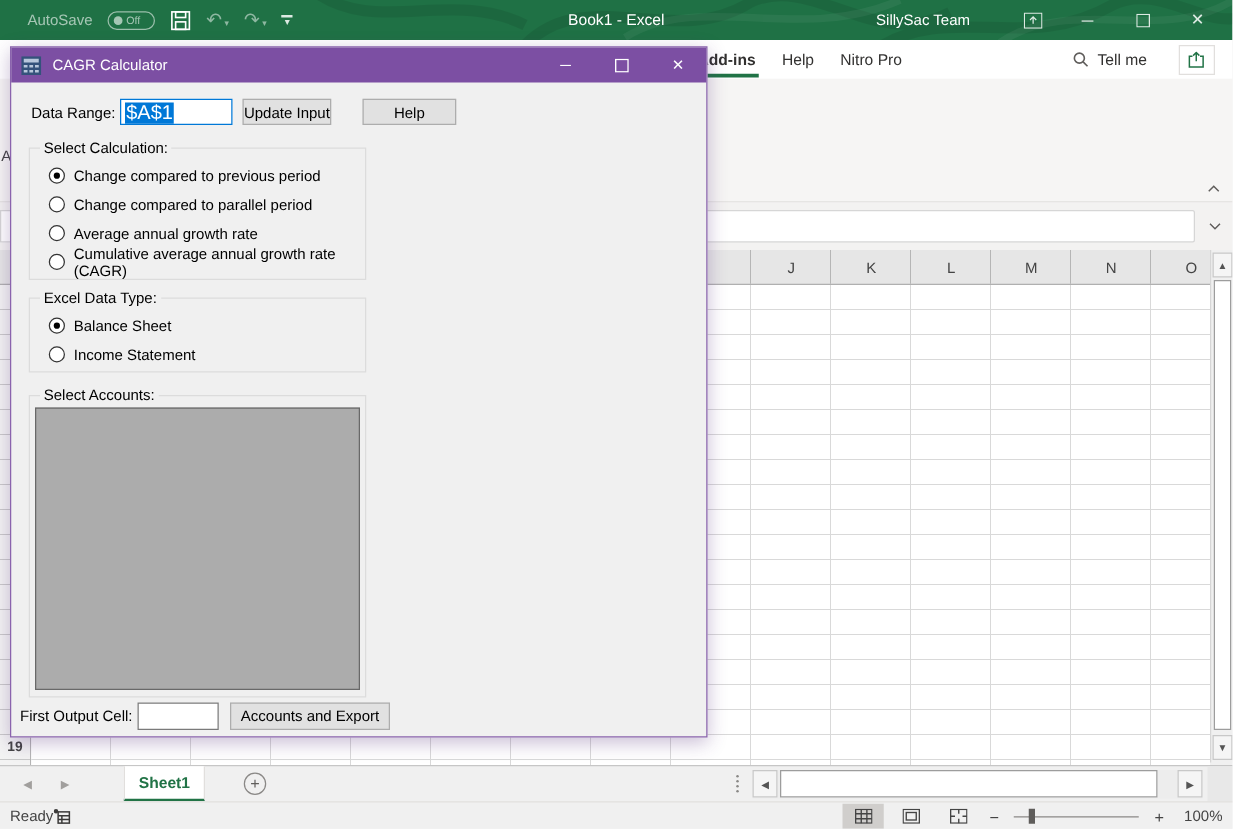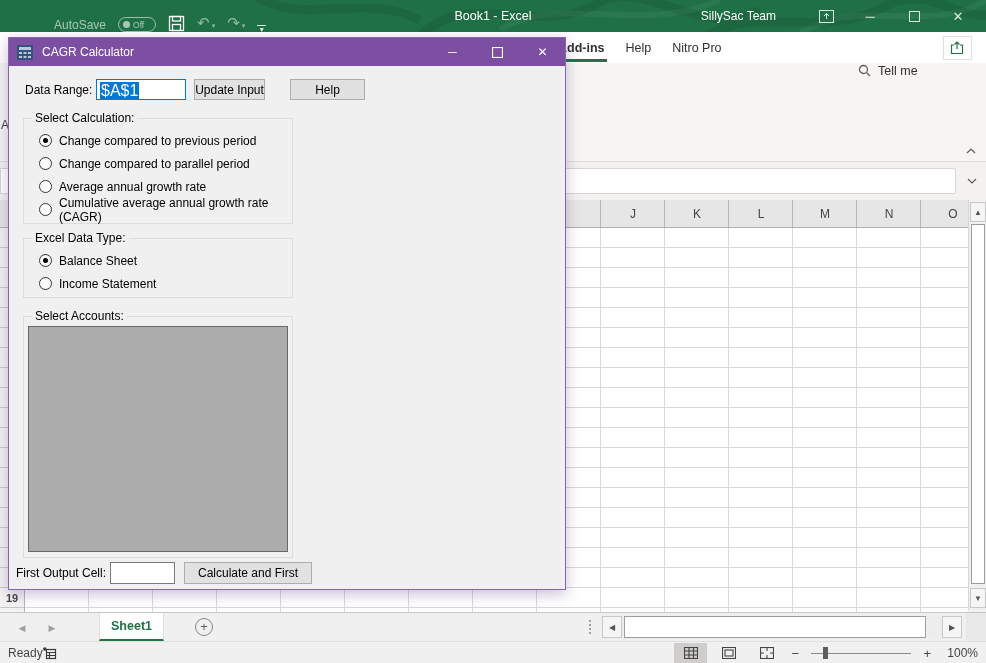--- a/index.html
+++ b/index.html
@@ -3,21 +3,21 @@
 <meta charset="utf-8">
 <style>
   * { margin:0; padding:0; box-sizing:border-box; }
   html,body { width:986px; height:663px; overflow:hidden; }
   body { font-family:"Liberation Sans","DejaVu Sans",sans-serif; background:#f0f0f0; position:relative; }
   .abs { position:absolute; }
 
   
   #titlebar { left:0; top:0; width:986px; height:32px; background:#1f7145; color:#fff; z-index:2; }
   #titlebar .pattern { left:0; top:0; }
-  .tb-left { position:absolute; left:22px; top:0; height:32px; display:flex; align-items:flex-end; gap:12px;margin-left:32px; }
+  .tb-left { position:absolute; left:22px; top:0; height:32px; display:flex; align-items:center; gap:12px; }
   .autosave-label { font-size:12px; color:rgba(255,255,255,0.6); }
   .autosave-pill { width:38px; height:15px; border:1px solid rgba(255,255,255,0.55); border-radius:8px; display:flex; align-items:center; gap:3px; padding:0 4px; }
   .autosave-dot { width:7px; height:7px; border-radius:50%; background:rgba(255,255,255,0.6); }
   .autosave-state { font-size:8.5px; color:rgba(255,255,255,0.6); }
   .qat-icon { color:rgba(255,255,255,0.9); display:flex; align-items:center; }
   .undo-redo { font-size:15px; color:rgba(255,255,255,0.5); display:flex; align-items:flex-end; }
   .mini-caret { font-size:7px; margin-left:2px; margin-bottom:2px; }
   .qat-custom { display:flex; flex-direction:column; align-items:center; line-height:4px; color:rgba(255,255,255,0.85); }
   .qat-custom .bar { width:9px; height:1.5px; background:rgba(255,255,255,0.85); margin-bottom:2px; }
   .qat-custom .chev { font-size:8px; }
@@ -25,21 +25,21 @@
   .tb-right { position:absolute; right:6px; top:0; height:32px; display:flex; align-items:center; gap:0; }
   .account-name { font-size:12px; color:#fff; margin-right:28px; }
   .winbtn { width:44px; height:32px; display:flex; align-items:center; justify-content:center; color:rgba(255,255,255,0.85); font-size:13px; }
 
   
   #tabrow { left:0; top:32px; width:986px; height:31px; background:#ffffff; z-index:1; }
   .tabs-strip { position:absolute; left:556px; top:0; height:31px; display:flex; align-items:center; }
   .ribbon-tab { font-size:12.5px; color:#323130; padding:0 2px; margin-right:17px; height:31px; display:flex; align-items:center; position:relative; white-space:nowrap; }
   .ribbon-tab.active { font-weight:bold; }
   .ribbon-tab.active::after { content:""; position:absolute; left:0; right:0; bottom:1px; height:3px; background:#217346; }
-  .tellme { position:absolute; left:858px; top:0; height:31px; display:flex; align-items:center; gap:7px; font-size:12.5px; color:#323130;margin-top:23px; }
+  .tellme { position:absolute; left:858px; top:0; height:31px; display:flex; align-items:center; gap:7px; font-size:12.5px; color:#323130; }
   .share-btn { position:absolute; left:943px; top:4px; width:29px; height:24px; background:#fff; border:1px solid #e1dfdd; display:flex; align-items:center; justify-content:center; }
 
   
   #ribbon-area { left:0; top:63px; width:986px; height:99px; background:#f6f5f4; border-bottom:1px solid #e1dfdd; }
   .ribbon-fragment { position:absolute; left:1px; top:55px; font-size:12px; color:#444; }
   .ribbon-collapse { position:absolute; left:960px; top:79px; width:22px; height:18px; display:flex; align-items:center; justify-content:center; color:#605e5c; }
 
   
   #formula-row { left:0; top:162px; width:986px; height:38px; background:#f3f2f1; }
   .name-box { position:absolute; left:0; top:6px; width:99px; height:26px; background:#fff; border:1px solid #d6d6d6; }
@@ -373,14 +373,14 @@
     </div>
   </div>
 
   <div class="groupbox" style="left:14px; top:278px; width:270px; height:242px">
     <span class="group-label">Select Accounts:</span>
   </div>
   <div class="accounts-listbox"></div>
 
   <span class="dlg-label" style="left:7px; top:528px">First Output Cell:</span>
   <div class="output-input"></div>
-  <div class="win-btn" style="left:175px; top:524px; width:128px; height:22px">Calculate and First</div>
+  <div class="win-btn" style="left:175px; top:524px; width:128px; height:22px">Accounts and Export</div>
 </div>
 
 </body></html>

